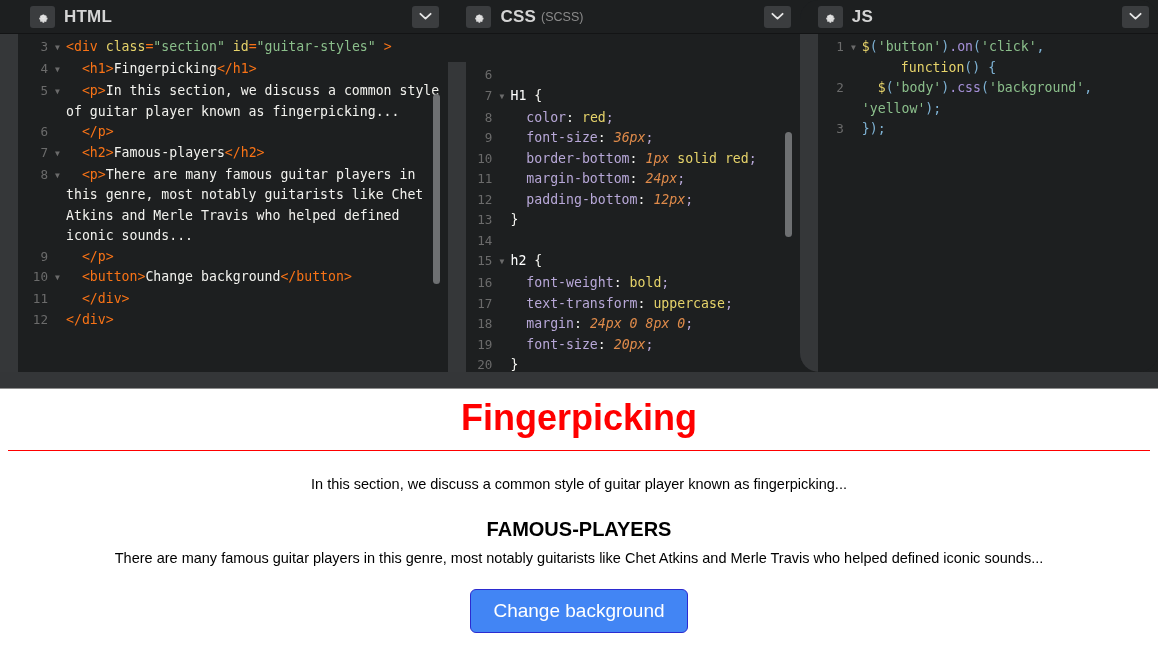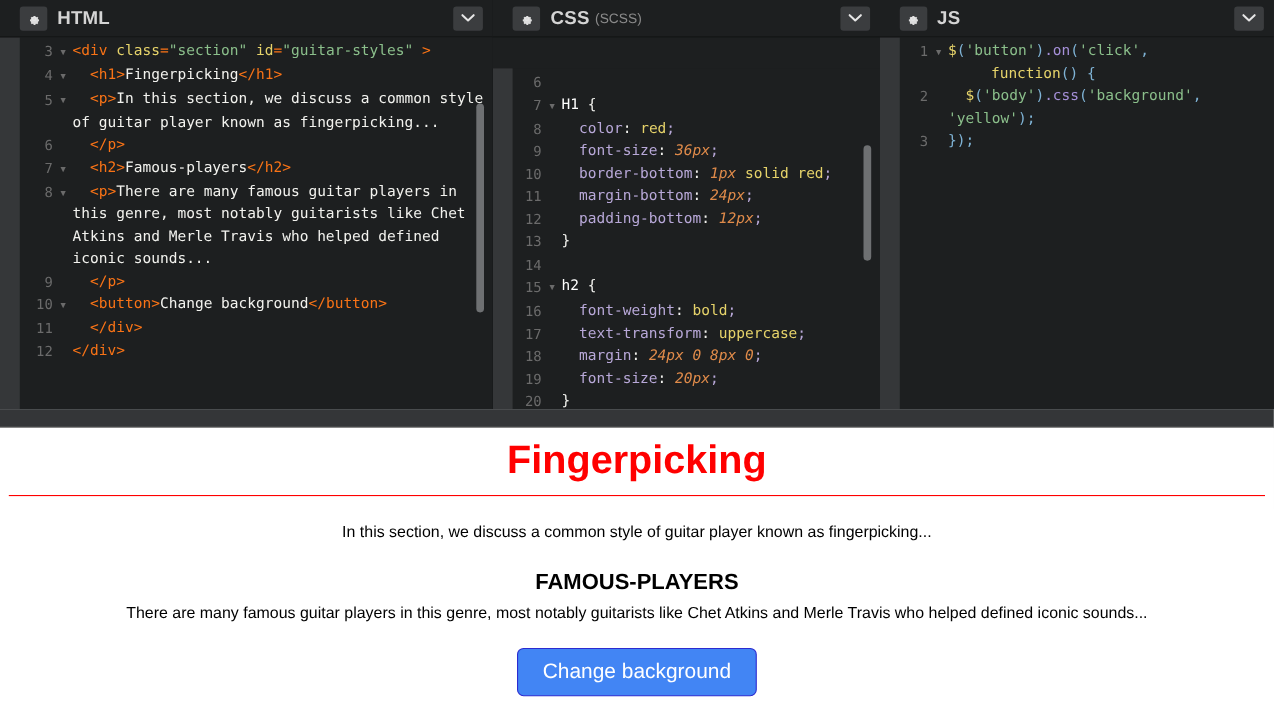--- a/index.html
+++ b/index.html
@@ -26,32 +26,32 @@
   .pane {
     position: relative;
     height: 372px;
     background: #1d1f20;
     display: flex;
     flex-direction: column;
     overflow: hidden;
   }
   .pane.html-pane { width: 462px; }
   .pane.css-pane  { width: 362px; gap: 28px; }
-  .pane.js-pane   { width: 369px; }
+  .pane.js-pane   { width: 369px; border-radius: 19px; }
 
   .pane-header {
     height: 34px;
     background: #1d1f20;
     border-bottom: 1px solid #131415;
     display: flex;
     align-items: center;
     padding: 0 9px 0 18px;
     flex: 0 0 34px;
   }
-  .html-pane .pane-header { padding-left: 18px; }
+  .html-pane .pane-header { padding-left: 30px; }
 
   .gear-btn {
     width: 25px; height: 22px;
     background: #3b3d3f;
     border-radius: 3px;
     display: flex;
     align-items: center;
     justify-content: center;
     flex: 0 0 auto;
     margin-right: 9px;

